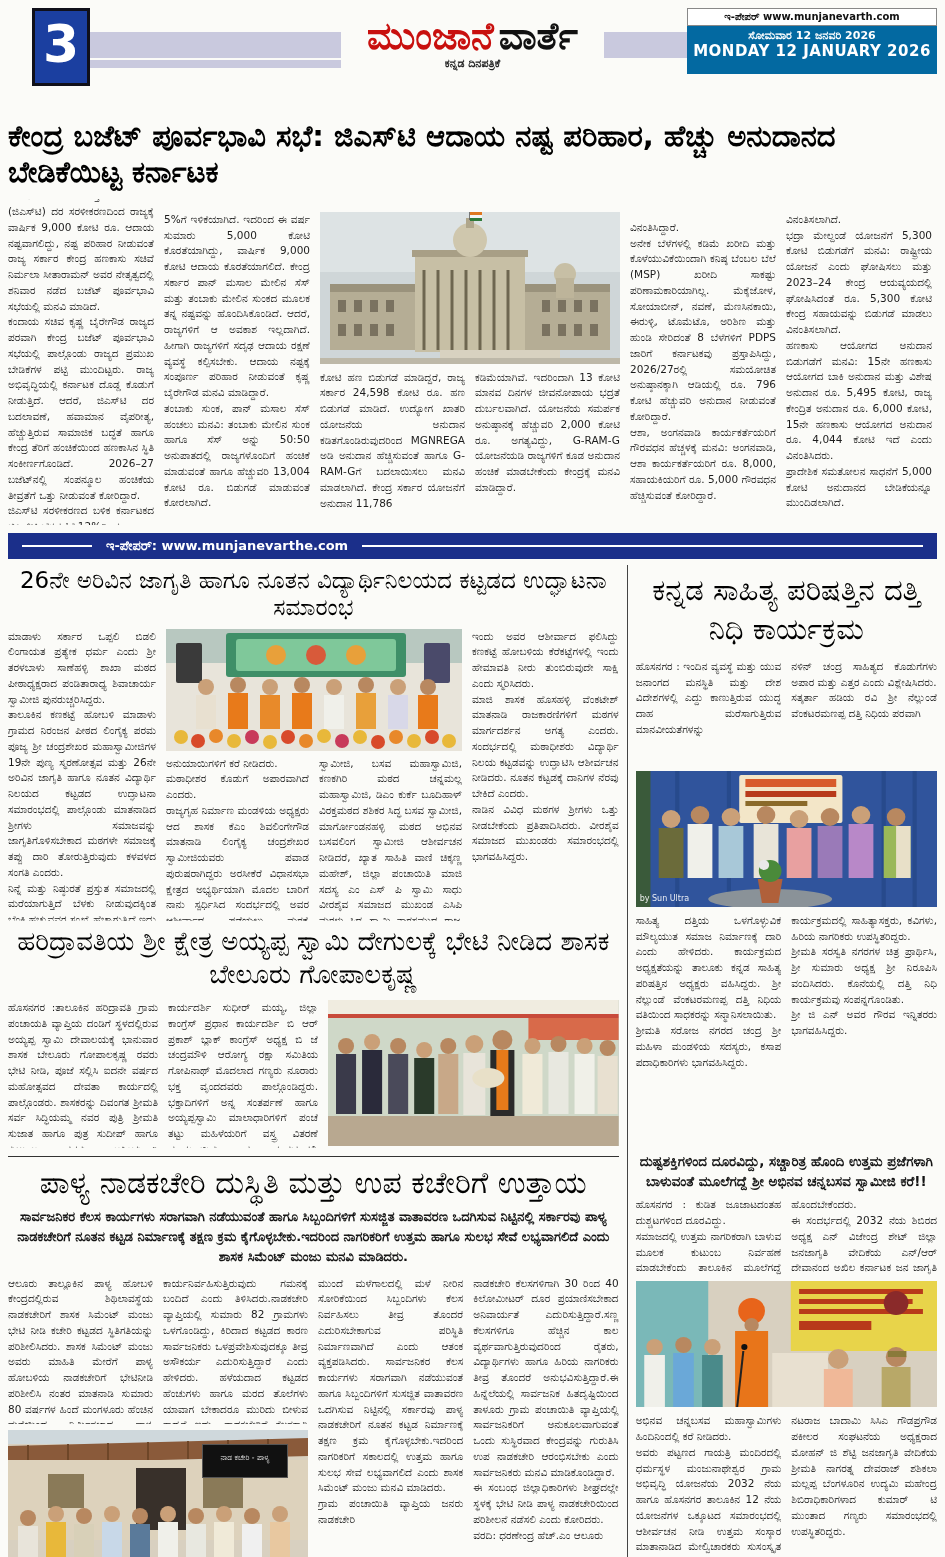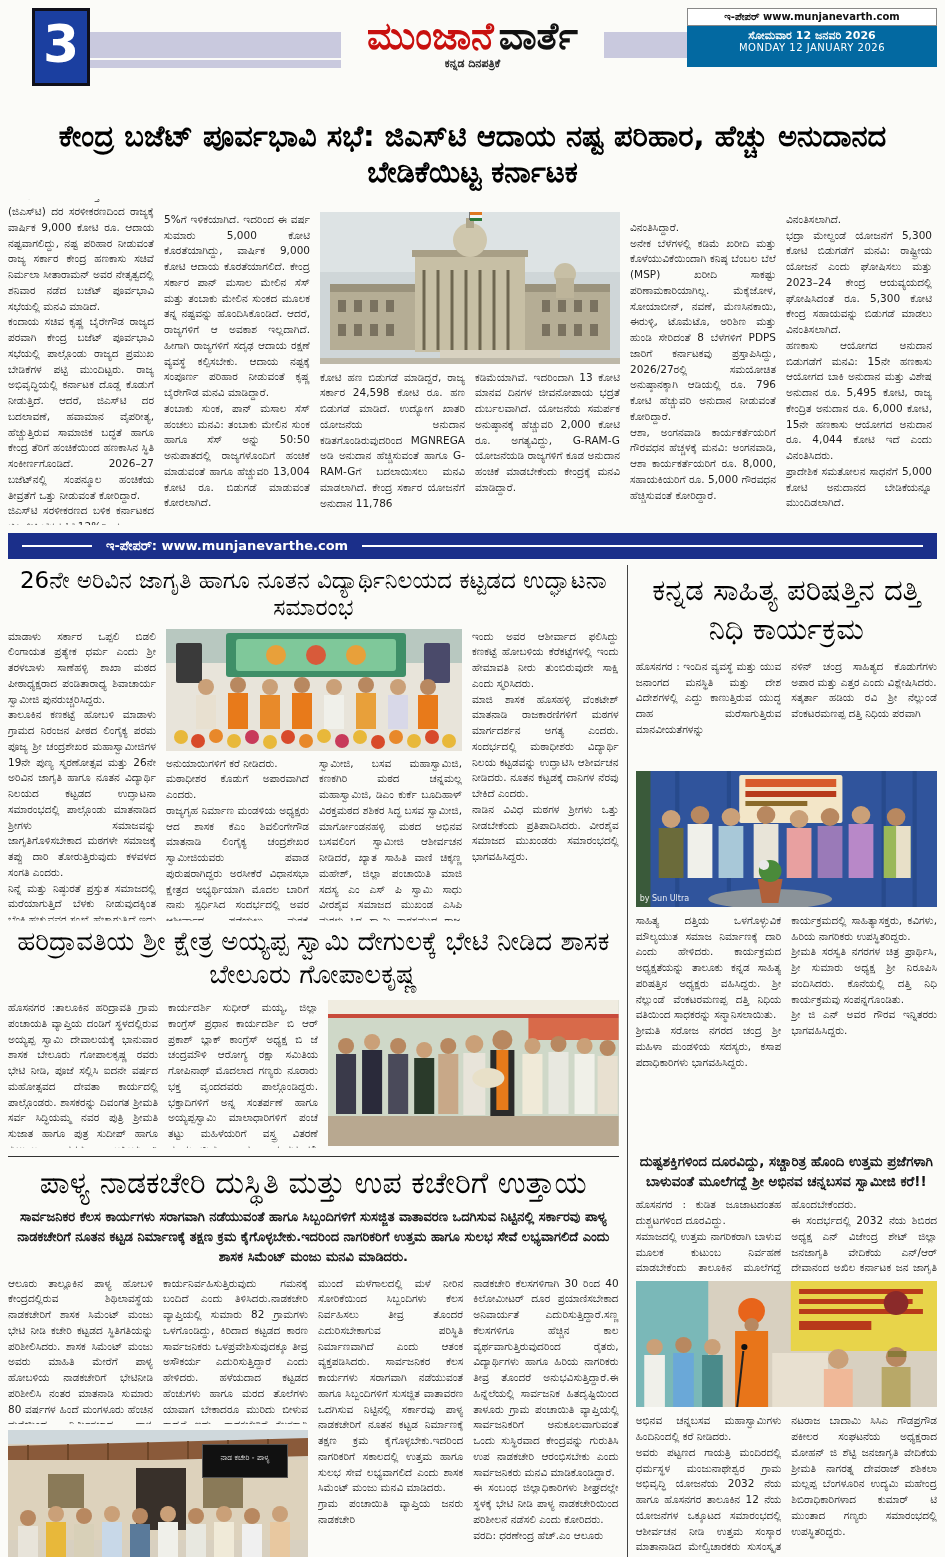--- a/index.html
+++ b/index.html
@@ -19,24 +19,24 @@
   }
   .paper-title { position:absolute; left:0; right:0; top:6px; text-align:center; }
   .paper-title .inner { display:inline-block; background:#fbfbf8; padding:0 26px; }
   .t-red { color:#c8100e; font-weight:bold; font-size:38px; }
   .t-black { color:#111; font-weight:bold; font-size:38px; }
   .tagline { text-align:center; font-size:11px; color:#222; margin-top:-2px; font-weight:bold; }
   .info-box { position:absolute; right:0; top:0; width:250px; }
   .info-top { background:#fff; border:1px solid #888; font-size:10px; text-align:center; padding:2px 0; color:#111; font-weight:bold;}
   .info-blue { background:#0369a1; color:#fff; text-align:center; padding:3px 0 14px; }
   .info-blue .kn { font-size:11px; font-weight:bold; }
-  .info-blue .en { font-size:10px; font-weight:normal; letter-spacing:0.5px; }
+  .info-blue .en { font-size:15px; font-weight:bold; letter-spacing:0.5px; }
   
   .lead-headline {
-    font-size:29px; font-weight:bold; text-align:center; line-height:1.25;
+    font-size:29px; font-weight:bold; text-align:left; line-height:1.25;
     margin:6px 0 8px; color:#000;
   }
   .sec-headline { font-weight:normal; text-align:center; color:#000; }
   
   .bodytext {
     font-size:10.5px; line-height:1.5; text-align:justify;
     white-space:pre-line; overflow:hidden; color:#1c1c1c;
   }
   .row { display:flex; gap:10px; }
   .flex1 { flex:1; }

